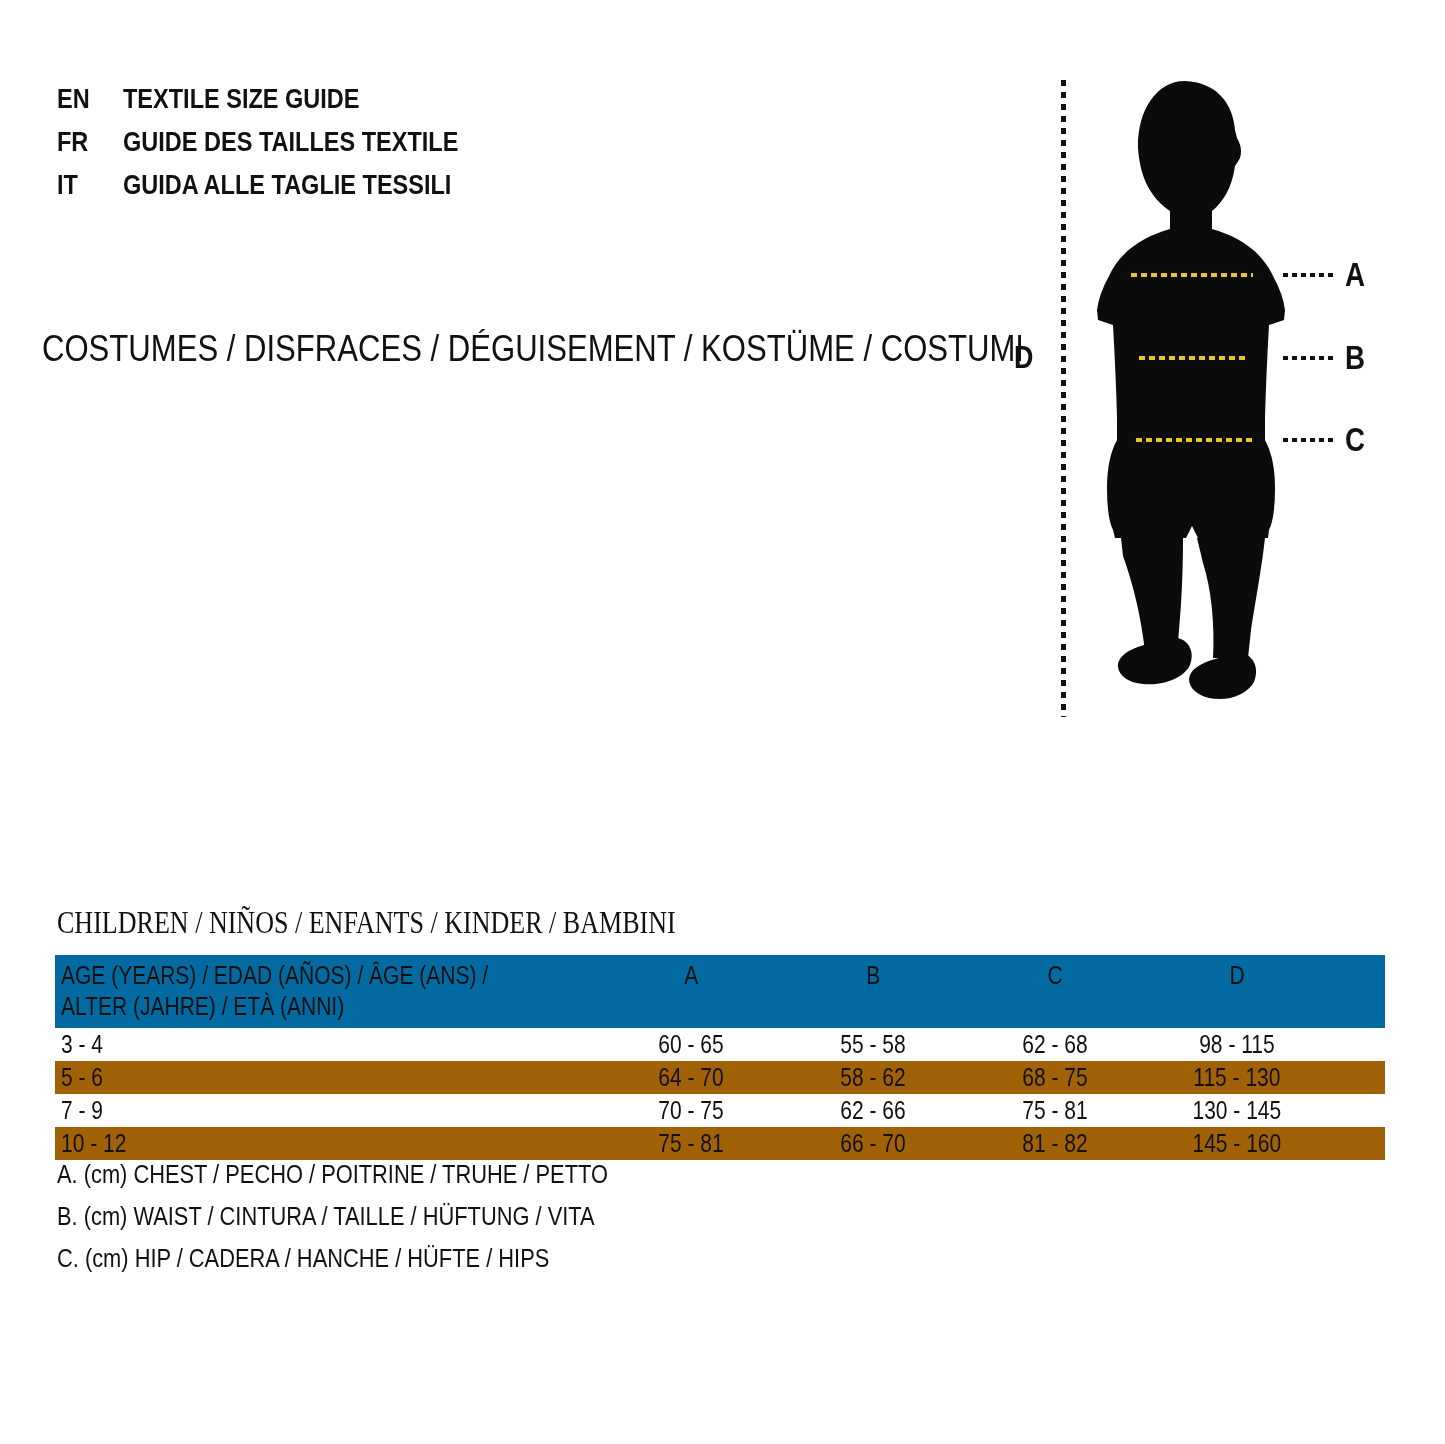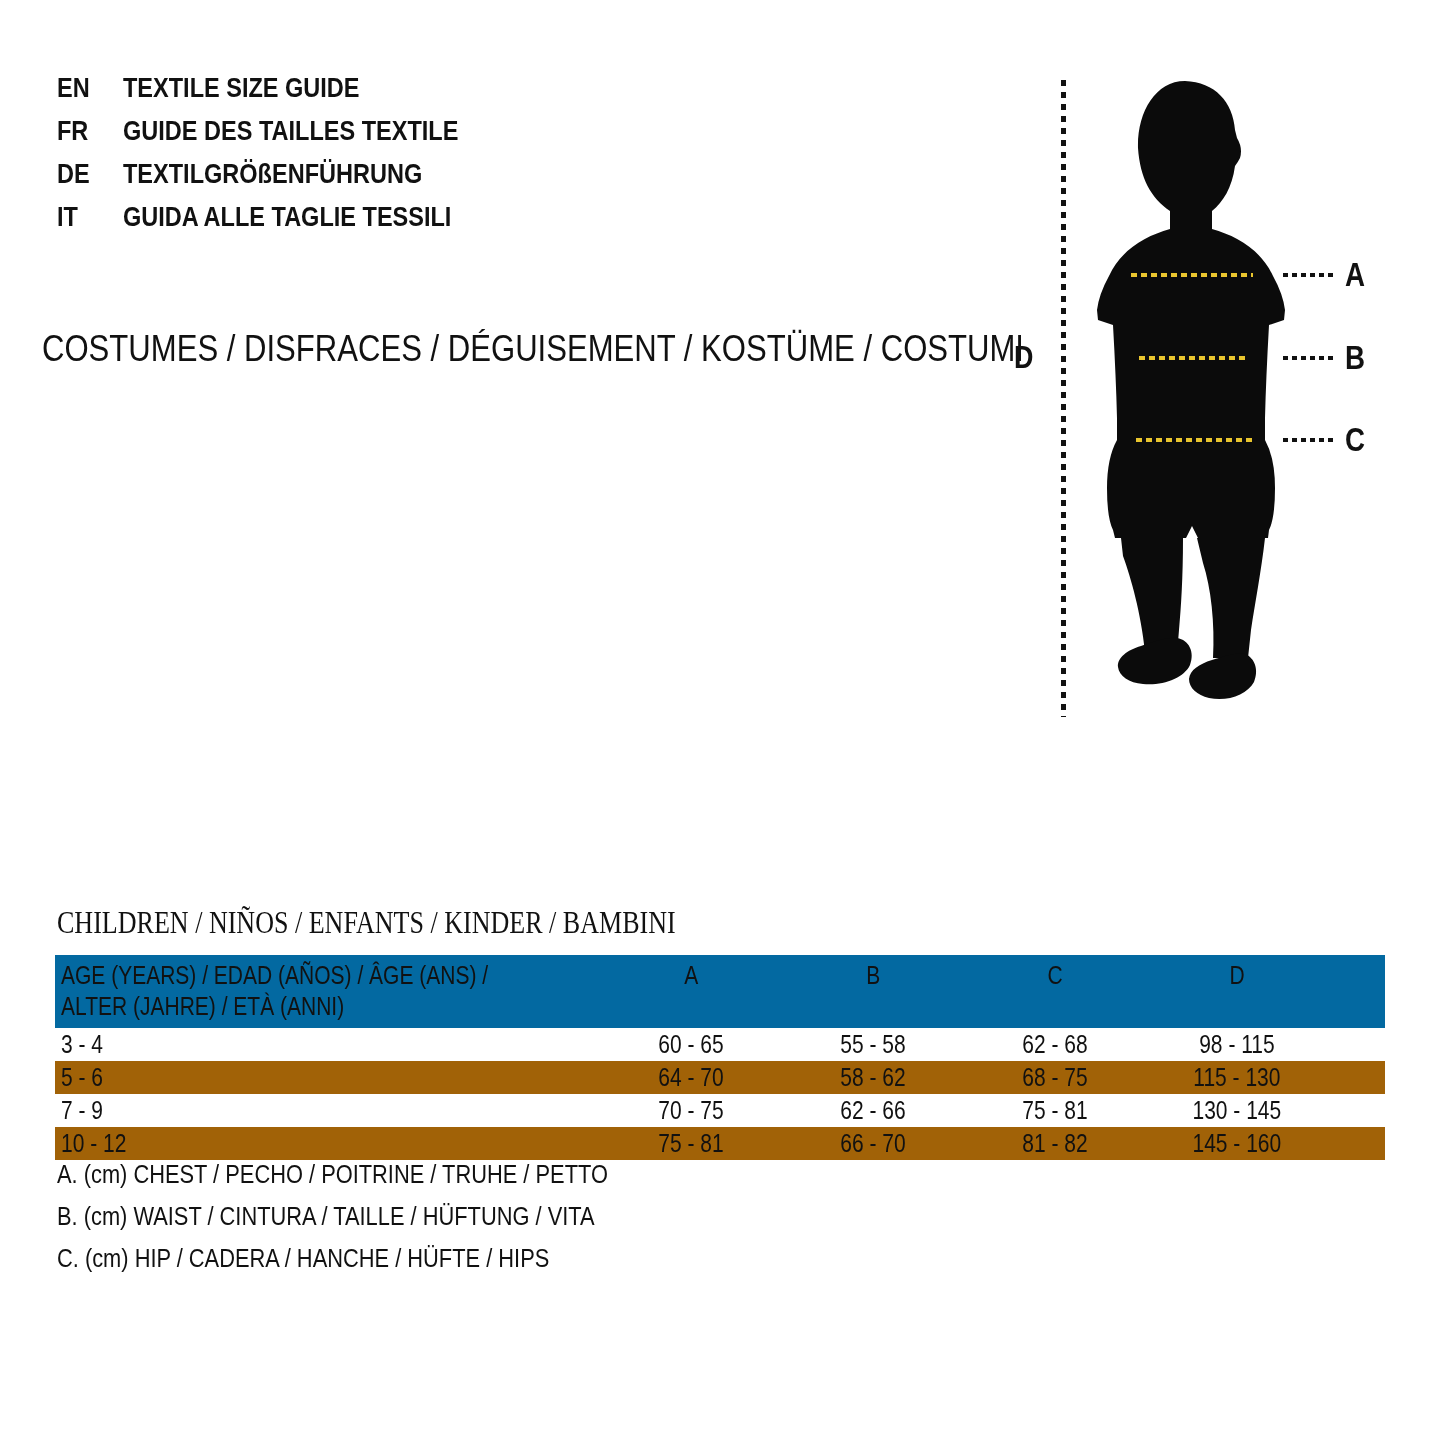--- a/index.html
+++ b/index.html
@@ -11,21 +11,21 @@
     color:#111111;
     overflow:hidden;
   }
   .abs{position:absolute;}
   
   .cx{display:inline-block;transform:scaleX(.84);transform-origin:0 50%;white-space:nowrap;}
   .cxc{display:inline-block;transform:scaleX(.84);transform-origin:50% 50%;white-space:nowrap;}
 
   
   .lang-list{left:57px;top:72px;}
-  .lang-row{display:flex;height:43px;align-items:flex-start;font-size:28px;font-weight:700;}
+  .lang-row{display:flex;height:43px;align-items:flex-end;font-size:28px;font-weight:700;}
   .lang-code{width:66px;flex:0 0 66px;}
 
   
   .category-title{left:42px;top:328px;font-size:37px;font-weight:400;}
 
   
   .vline-d{left:1061px;top:80px;width:5px;height:637px;
     background:repeating-linear-gradient(180deg,#111 0 6px,transparent 6px 12px);}
   .d-label{left:1014px;top:336px;font-size:32px;font-weight:700;line-height:42px;}
   .sil-svg{left:1085px;top:78px;width:210px;height:640px;}
@@ -64,24 +64,20 @@
 <body>
 
 <div class="abs lang-list">
   <div class="lang-row">
     <span class="lang-code"><span class="cx">EN</span></span>
     <span class="cx">TEXTILE SIZE GUIDE</span>
   </div>
   <div class="lang-row">
     <span class="lang-code"><span class="cx">FR</span></span>
     <span class="cx">GUIDE DES TAILLES TEXTILE</span>
-  </div>
-  <div class="lang-row">
-    <span class="lang-code"><span class="cx">DE</span></span>
-    <span class="cx">TEXTILGRÖßENFÜHRUNG</span>
   </div>
   <div class="lang-row">
     <span class="lang-code"><span class="cx">IT</span></span>
     <span class="cx">GUIDA ALLE TAGLIE TESSILI</span>
   </div>
 </div>
 
 <div class="abs category-title">
   <span class="cx">COSTUMES / DISFRACES / DÉGUISEMENT / KOSTÜME / COSTUMI</span>
 </div>

